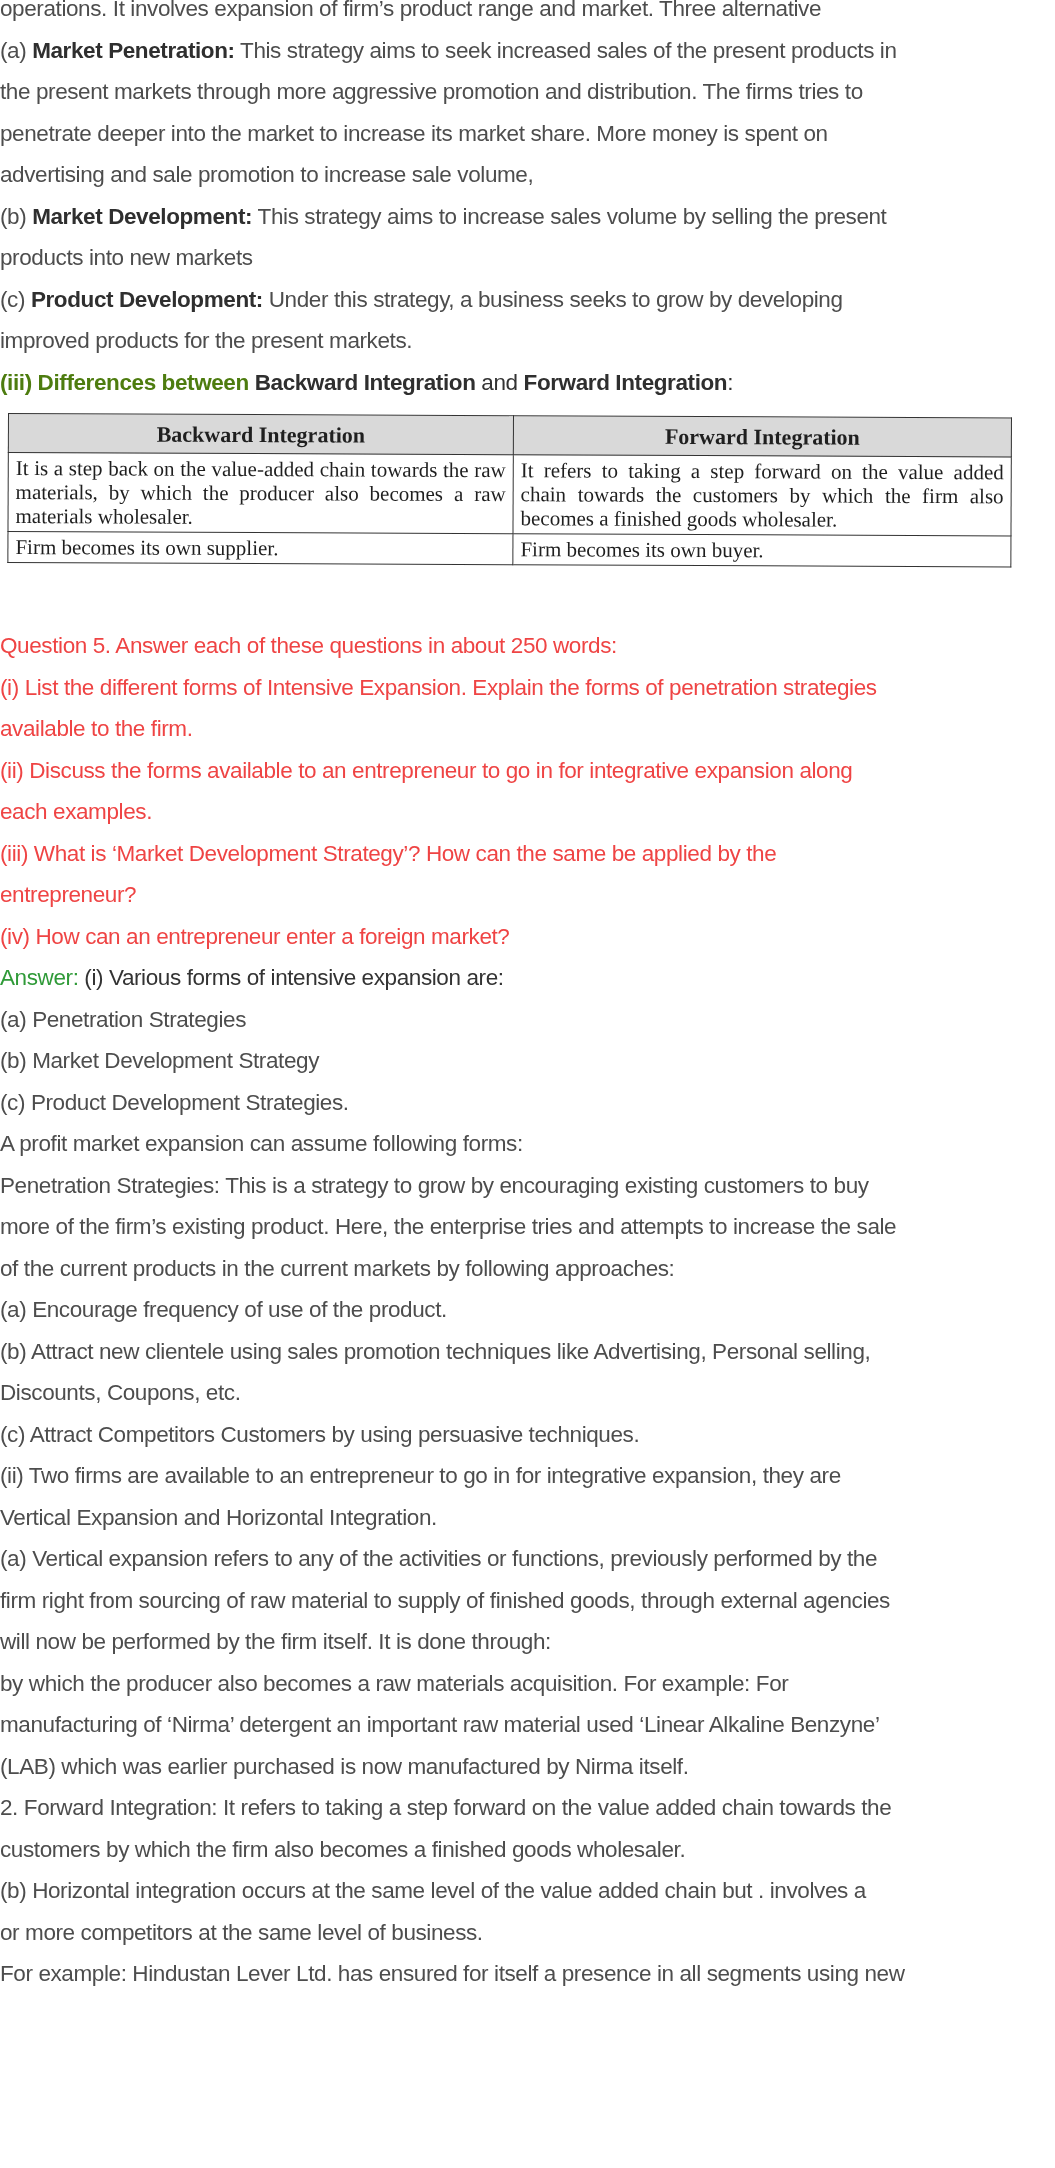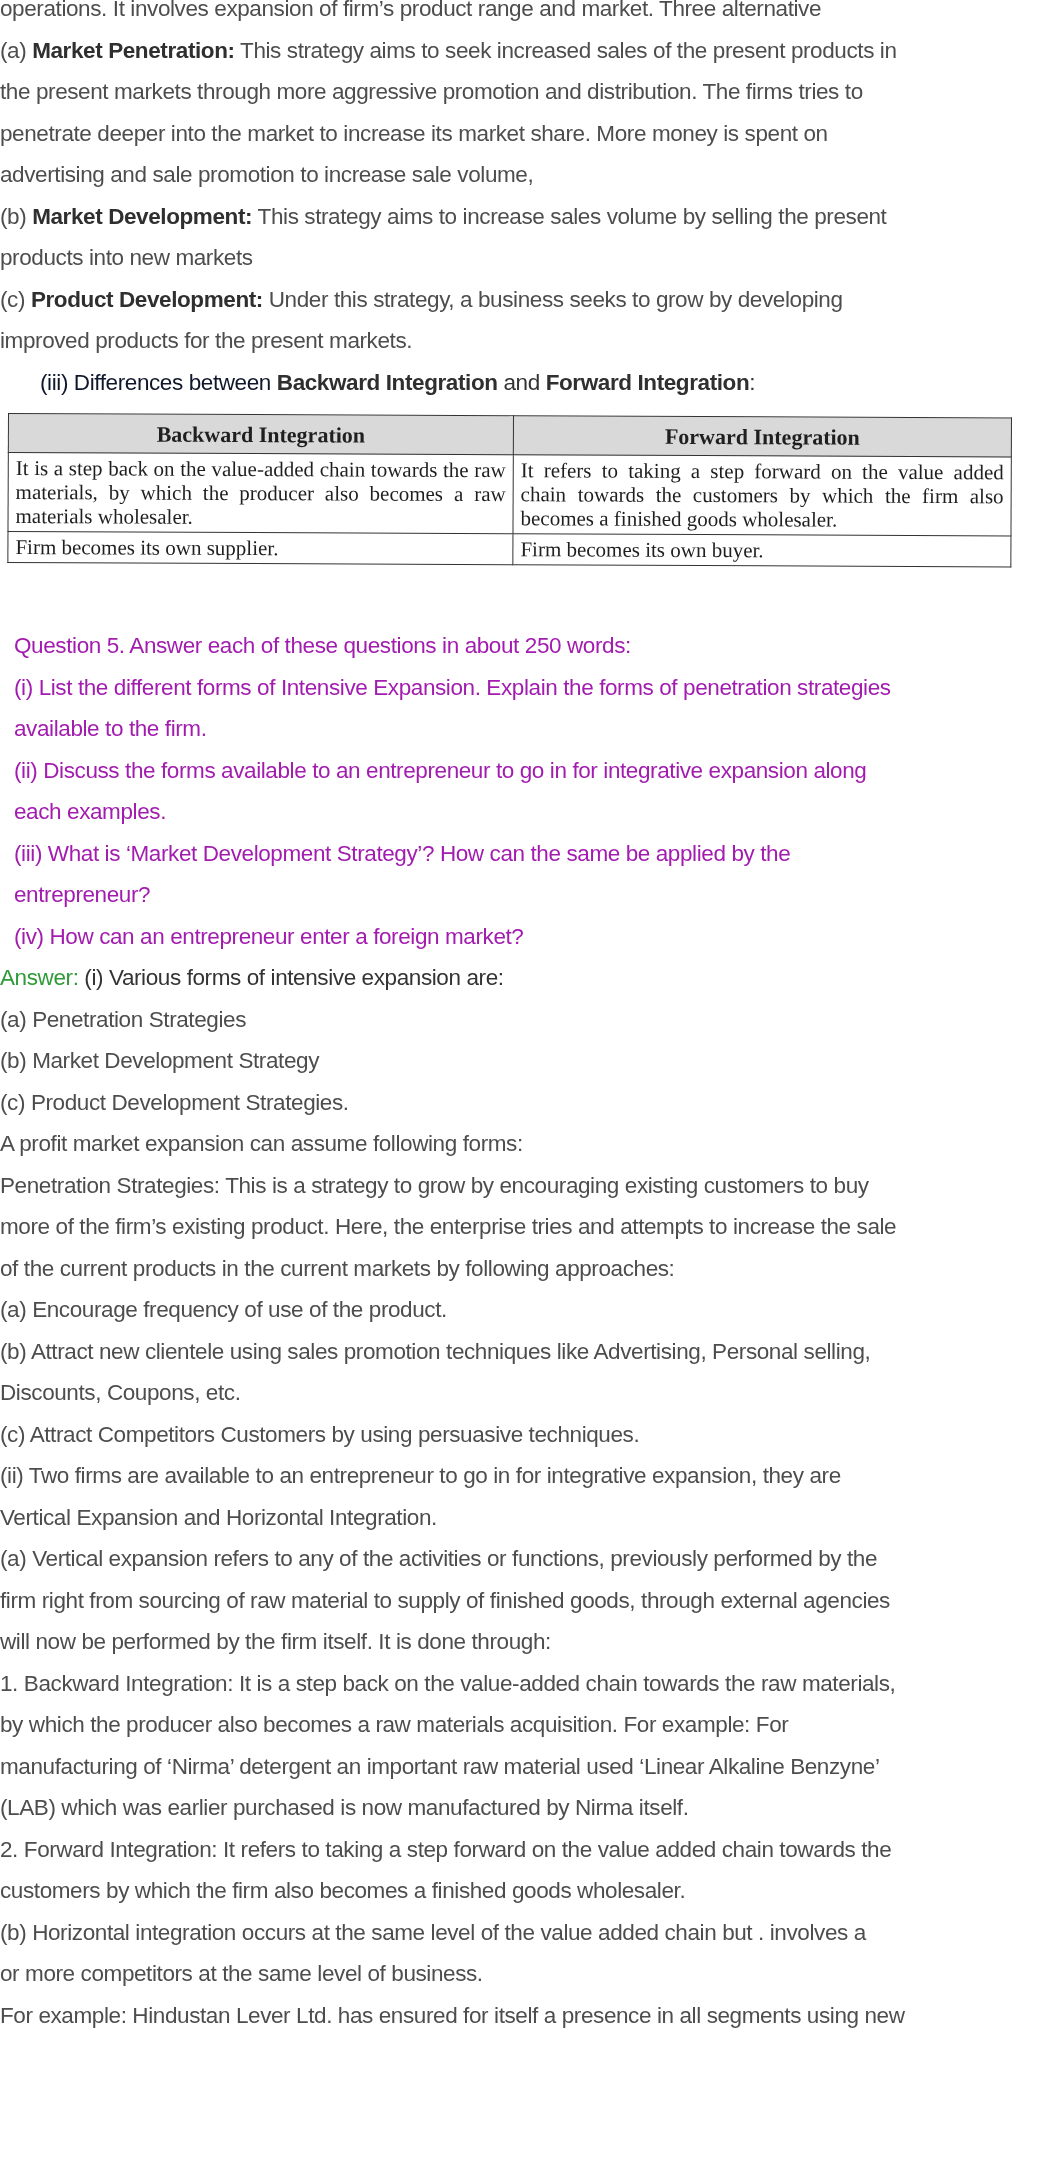--- a/index.html
+++ b/index.html
@@ -14,21 +14,21 @@
   .page { position: absolute; left: 0; top: -12px; width: 1055px; }
   .line {
     font-size: 22.5px;
     line-height: 41.5px;
     height: 41.5px;
     white-space: nowrap;
     letter-spacing: -0.4px;
     color: #4d4d4d;
   }
   .b { font-weight: bold; color: #2f2f2f; }
-  .q { color: #a21caf; margin-left: 14px; }
+  .q { color: #ef4444; }
   .ans { color: #2f9a38; }
   .dark { color: #333333; }
 
   .table-wrap {
     position: relative;
     margin-left: 8px;
     margin-top: 10px;
     margin-bottom: 62px;
     width: 1004px;
   }
@@ -68,21 +68,21 @@
   <div class="line">the present markets through more aggressive promotion and distribution. The firms tries to</div>
   <div class="line">penetrate deeper into the market to increase its market share. More money is spent on</div>
   <div class="line">advertising and sale promotion to increase sale volume,</div>
 
   <div class="line"><span>(b) </span><span class="b">Market Development:</span><span> This strategy aims to increase sales volume by selling the present</span></div>
   <div class="line">products into new markets</div>
 
   <div class="line"><span>(c) </span><span class="b">Product Development:</span><span> Under this strategy, a business seeks to grow by developing</span></div>
   <div class="line">improved products for the present markets.</div>
 
-  <div class="line dark"><span class="b" style="font-weight:normal;color:#0f172a;margin-left:40px;">(iii) Differences between </span><span class="b">Backward Integration</span><span style="color:#333;"> and </span><span class="b">Forward Integration</span><span style="color:#333;">:</span></div>
+  <div class="line dark"><span class="b" style="font-weight:bold;color:#4d7c0f;">(iii) Differences between </span><span class="b">Backward Integration</span><span style="color:#333;"> and </span><span class="b">Forward Integration</span><span style="color:#333;">:</span></div>
 
   <div class="table-wrap">
     <table class="cmp">
       <thead>
         <tr>
           <th>Backward Integration</th>
           <th>Forward Integration</th>
         </tr>
       </thead>
       <tbody>
@@ -117,21 +117,20 @@
   <div class="line">of the current products in the current markets by following approaches:</div>
   <div class="line">(a) Encourage frequency of use of the product.</div>
   <div class="line">(b) Attract new clientele using sales promotion techniques like Advertising, Personal selling,</div>
   <div class="line">Discounts, Coupons, etc.</div>
   <div class="line">(c) Attract Competitors Customers by using persuasive techniques.</div>
   <div class="line">(ii) Two firms are available to an entrepreneur to go in for integrative expansion, they are</div>
   <div class="line">Vertical Expansion and Horizontal Integration.</div>
   <div class="line">(a) Vertical expansion refers to any of the activities or functions, previously performed by the</div>
   <div class="line">firm right from sourcing of raw material to supply of finished goods, through external agencies</div>
   <div class="line">will now be performed by the firm itself. It is done through:</div>
-  <div class="line">1. Backward Integration: It is a step back on the value-added chain towards the raw materials,</div>
   <div class="line">by which the producer also becomes a raw materials acquisition. For example: For</div>
   <div class="line">manufacturing of ‘Nirma’ detergent an important raw material used ‘Linear Alkaline Benzyne’</div>
   <div class="line">(LAB) which was earlier purchased is now manufactured by Nirma itself.</div>
   <div class="line">2. Forward Integration: It refers to taking a step forward on the value added chain towards the</div>
   <div class="line">customers by which the firm also becomes a finished goods wholesaler.</div>
   <div class="line">(b) Horizontal integration occurs at the same level of the value added chain but . involves a</div>
   <div class="line">or more competitors at the same level of business.</div>
   <div class="line">For example: Hindustan Lever Ltd. has ensured for itself a presence in all segments using new</div>
 
 </div>

